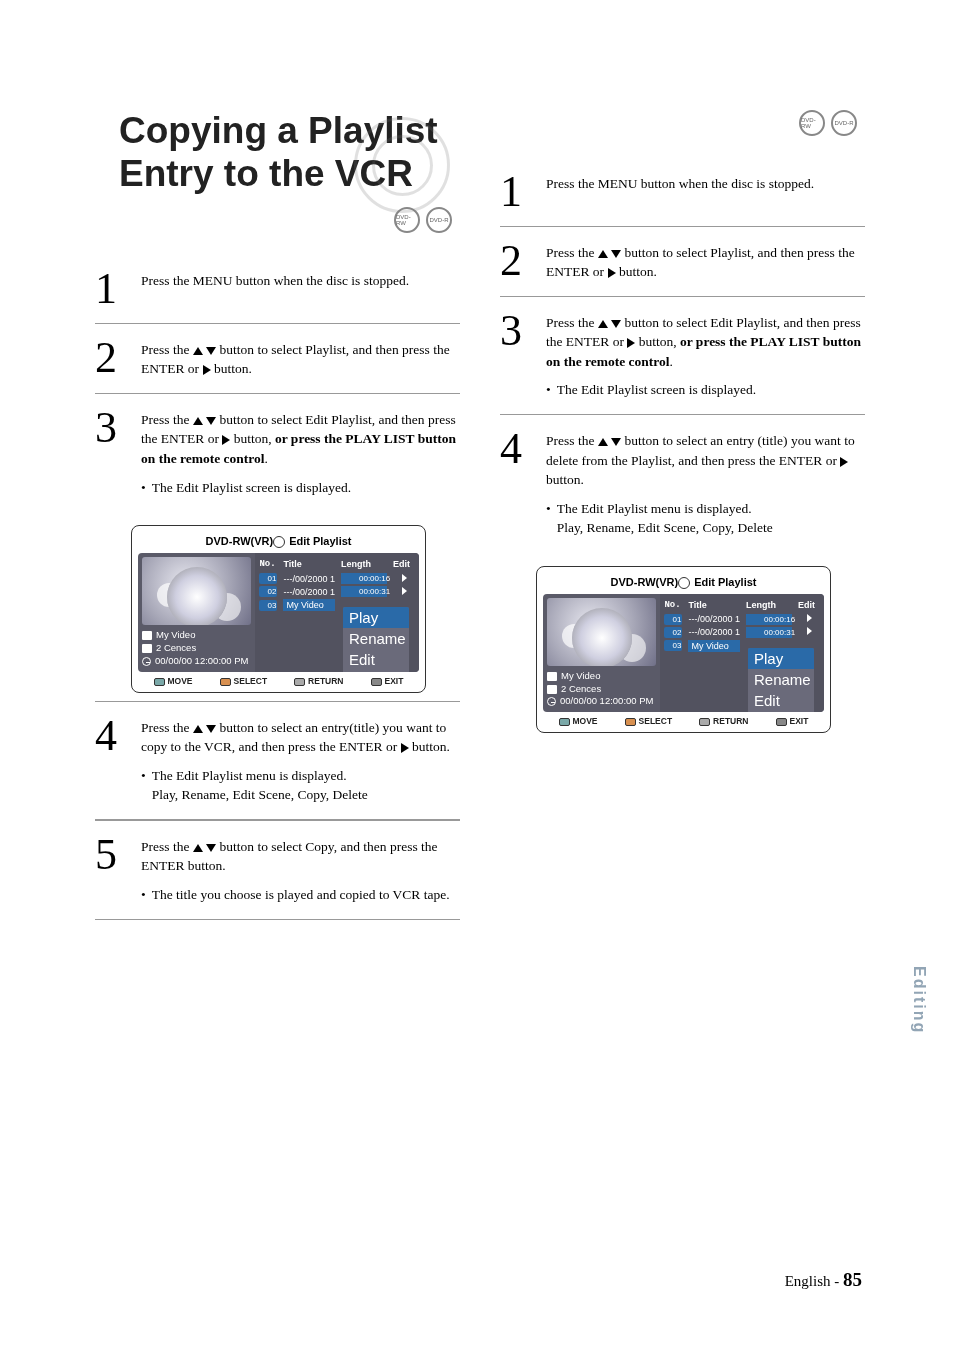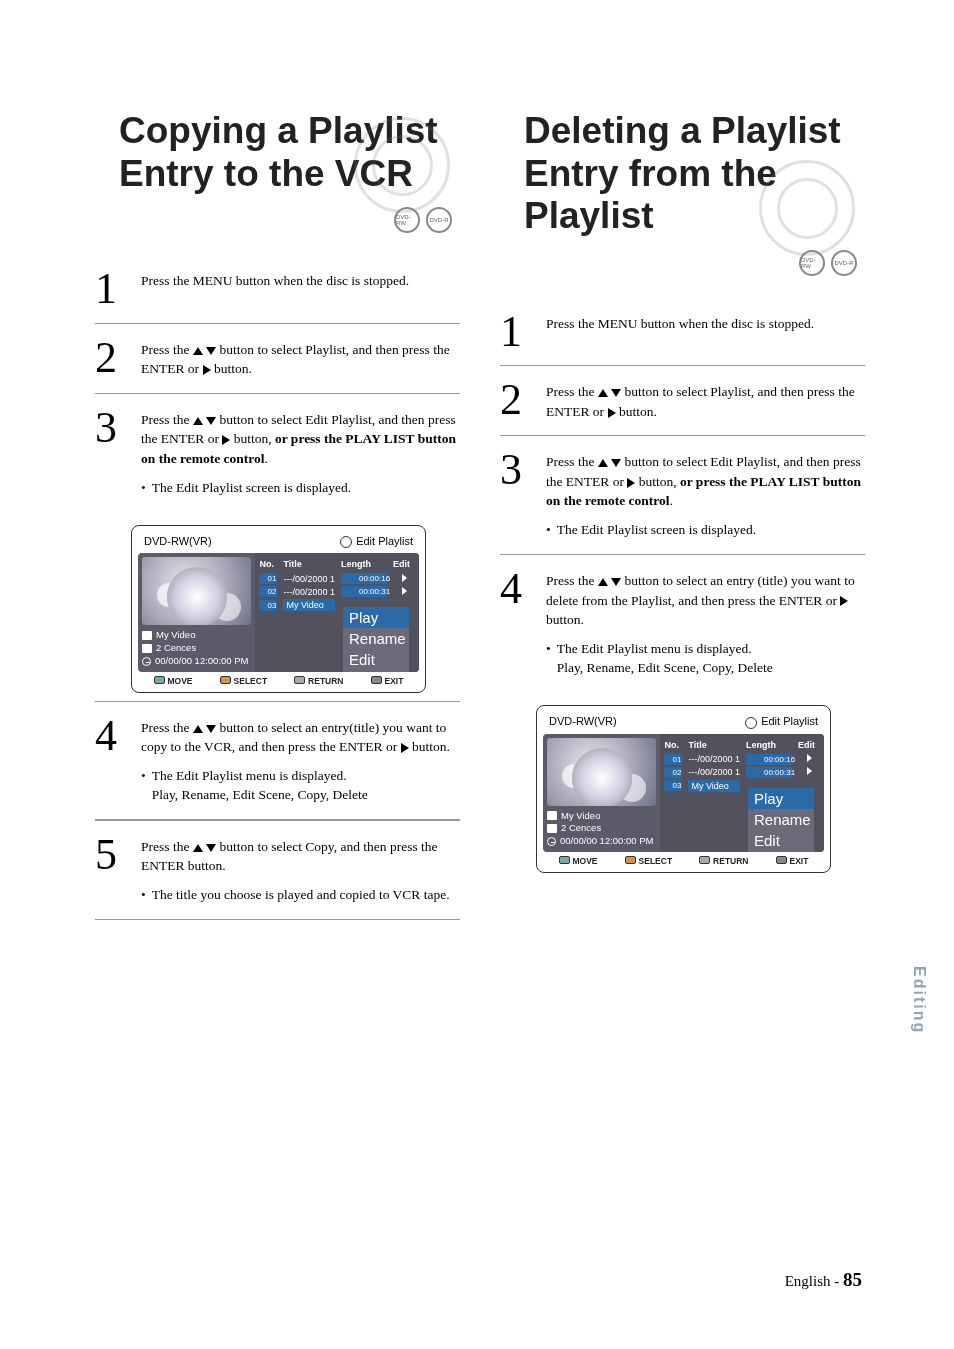--- a/index.html
+++ b/index.html
@@ -112,23 +112,23 @@
     margin: 14px 0 8px 36px;
     border: 1px solid #333;
     border-radius: 8px;
     padding: 6px;
     font-family: Arial, sans-serif;
     font-size: 11px;
     background: #fff;
   }
   .osd-header {
     display: flex;
-    justify-content: space-between;
+    justify-content: center;
     padding: 3px 6px;
-    font-weight: normal;
+    font-weight: bold;
   }
   .osd-header .right::before {
     content: "";
     display: inline-block;
     width: 10px; height: 10px;
     border: 1px solid #333;
     border-radius: 50%;
     margin-right: 4px;
     vertical-align: middle;
   }
@@ -176,21 +176,21 @@
     flex-direction: column;
     background: #52525f;
   }
   .osd-right-header {
     display: flex;
     gap: 6px;
     font-weight: bold;
     font-size: 9px;
     padding: 2px 0 3px;
   }
-  .osd-right-header .no { width: 18px; }
+  .osd-right-header .no { width: 18px; font-family: Liberation Mono, monospace; }
   .osd-right-header .title { flex: 1; }
   .osd-right-header .length { width: 46px; }
   .osd-right-header .edit-col { width: 22px; }
   .osd-row {
     display: flex;
     align-items: center;
     gap: 6px;
     font-size: 9px;
     padding: 1px 0;
   }
@@ -235,21 +235,21 @@
   .popup div.hl { background: #2a6aa8; }
   .osd-main { position: relative; min-height: 118px; }
   .osd-footer {
     display: flex;
     justify-content: space-around;
     padding: 4px 2px 0;
     font-size: 8.5px;
     font-weight: bold;
     color: #222;
   }
-  .osd-footer span { display: flex; align-items: flex-start; gap: 3px; }
+  .osd-footer span { display: flex; align-items: flex-end; gap: 3px; }
   .key { width: 11px; height: 8px; border: 1px solid #333; border-radius: 2px; display: inline-block; }
   .key.teal { background: #7aa8a8; }
   .key.orange { background: #d89050; }
   .key.grey1 { background: #aaa; }
   .key.grey2 { background: #888; }
 
   
   .page-footer {
     position: absolute;
     bottom: 58px;
@@ -412,24 +412,20 @@
           <span>Press the </span><span class="arrow-up"></span> <span class="arrow-down"></span><span> button to select Copy, and then press the ENTER button.</span>
           <div class="bullet">
             <span>•</span>
             <span>The title you choose is played and copied to VCR tape.</span>
           </div>
         </div>
       </div>
     </div>
 
     <div class="col">
-      <div class="main-heading">
-        <div class="bg-rings"></div>
-        <span>Deleting a Playlist Entry from the Playlist</span>
-      </div>
       <div class="disc-badges">
         <span class="disc-badge">DVD-RW</span>
         <span class="disc-badge">DVD-R</span>
       </div>
 
       <div class="step">
         <div class="step-num">1</div>
         <div class="step-body">
           <span>Press the MENU button when the disc is stopped.</span>
         </div>

